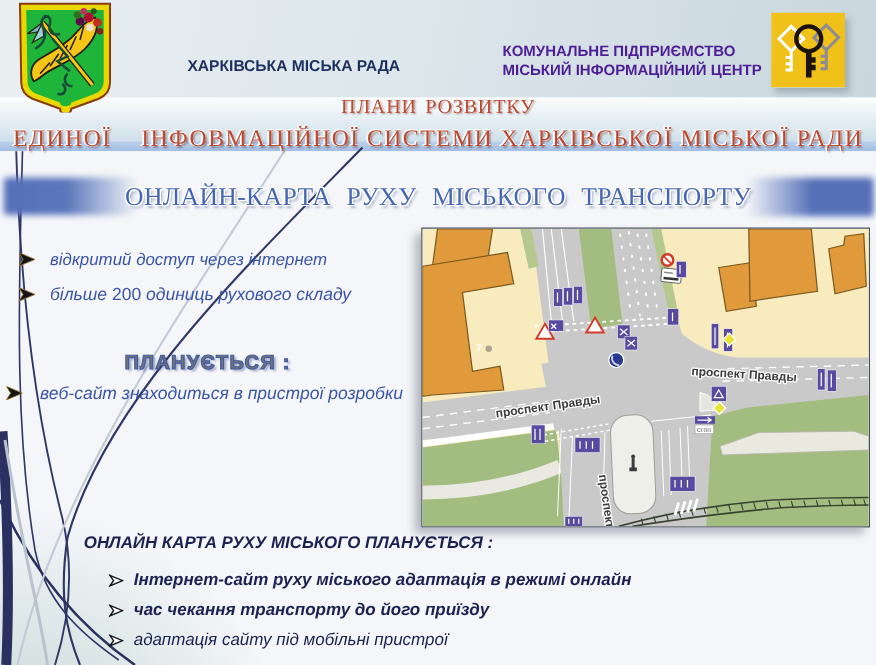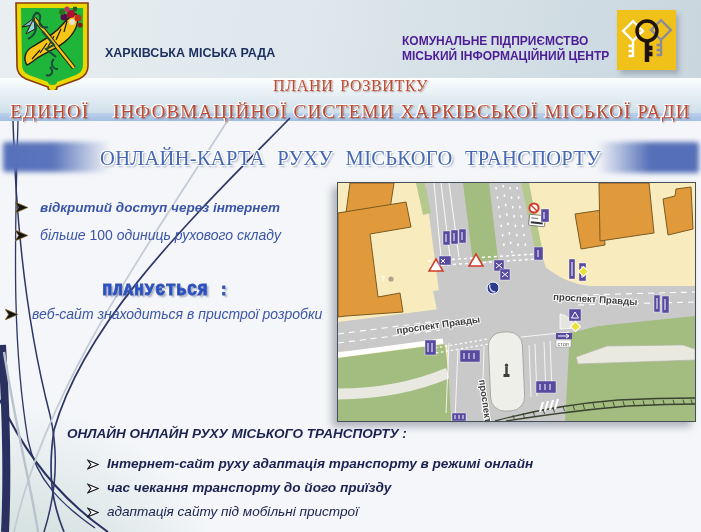--- a/index.html
+++ b/index.html
@@ -61,21 +61,21 @@
   <path d="M20,17 L60,67" stroke="#f5c518" stroke-width="2.4"></path>
 
   <path d="M20,17 L8,26 L19,24 Z" fill="#7ab8c8" stroke="#231a08" stroke-width="1"></path>
   <path d="M20,17 L12,33 L21,28 Z" fill="#9ad0da" stroke="#231a08" stroke-width="1"></path>
 
   <path d="M14,38 C22,34 24,26 20,20 C18,16 20,12 25,12 M34,26 C28,28 24,24 26,18 C27,14 25,11 21,12" stroke="#1a4a3a" stroke-width="2" fill="none"></path>
   <path d="M28,30 l12,14 l-8,4 l10,8" stroke="#1a4a3a" stroke-width="2" fill="none"></path>
   <path d="M40,58 C36,62 38,68 44,68 M36,66 C40,70 38,76 32,74" stroke="#1a4a3a" stroke-width="2" fill="none"></path>
 </svg>
 
-<div class="abs" style="left:105px;top:46px;width:260px;font-weight:bold;font-size:12.5px;color:#1c2f5e;">ХАРКІВСЬКА МІСЬКА РАДА</div>
+<div class="abs" style="left:105px;top:46px;width:260px;font-weight:bold;font-size:12.5px;color:#1c2f5e;text-align:center;">ХАРКІВСЬКА МІСЬКА РАДА</div>
 
 <div class="abs" style="left:402px;top:34px;width:230px;font-weight:bold;font-size:12px;line-height:15px;color:#4c1d95;">КОМУНАЛЬНЕ ПІДПРИЄМСТВО<br>МІСЬКИЙ ІНФОРМАЦІЙНИЙ ЦЕНТР</div>
 
 <svg class="abs" style="left:617px;top:10px;box-shadow:3px 4px 5px rgba(60,70,90,0.3);" width="59" height="60" viewBox="0 0 59 60">
   <rect x="0" y="0" width="59" height="60" fill="#f0c219"></rect>
 
   <g stroke="#ffffff" fill="none" stroke-width="2.4">
     <rect x="9" y="14" width="14" height="14" transform="rotate(45 16 21)"></rect>
     <path d="M16,30 V47 M16,36 h-4.5 M16,41 h-4.5 M16,46 h-4.5"></path>
   </g>
@@ -106,31 +106,31 @@
   background:linear-gradient(to right,rgba(85,112,184,0) 0%,#5570b8 52%,#5570b8 100%);filter:blur(2.5px);"></div>
 
 <div class="abs" style="left:0;top:147px;width:701px;text-align:center;
   font-family:'Liberation Serif',serif;font-size:20.5px;letter-spacing:0.3px;word-spacing:7px;
   color:#4668b2;text-shadow:-1px -1px 0 #fff,1px -1px 0 #fff,-1px 1px 0 #fff,1px 1px 0 #fff,2px 2px 2px rgba(60,80,140,0.45);">ОНЛАЙН-КАРТА РУХУ МІСЬКОГО ТРАНСПОРТУ</div>
 
 <svg class="abs" style="left:15px;top:202px;" width="13" height="11" viewBox="0 0 13 11">
   <path d="M0,0 L13,5.5 L0,11 L3.5,5.5 Z" fill="#141414" stroke="#9a7730" stroke-width="0.7"></path>
 </svg>
 
-<div class="abs" style="left:40px;top:200px;font-style:italic;font-size:13.5px;color:#3b55a8;font-weight:bold;">відкритий доступ через інтернет</div>
+<div class="abs" style="left:40px;top:200px;font-style:italic;font-size:13.5px;color:#3b55a8;">відкритий доступ через інтернет</div>
 
 <svg class="abs" style="left:15px;top:230px;" width="13" height="11" viewBox="0 0 13 11">
   <path d="M0,0 L13,5.5 L0,11 L3.5,5.5 Z" fill="#141414" stroke="#9a7730" stroke-width="0.7"></path>
 </svg>
 
-<div class="abs" style="left:40px;top:227px;font-style:italic;font-size:14px;color:#3b55a8;">більше<span style="font-style:normal;"> 100 </span>одиниць рухового складу</div>
+<div class="abs" style="left:40px;top:227px;font-style:italic;font-size:14px;color:#3b55a8;">більше<span style="font-style:normal;"> 200 </span>одиниць рухового складу</div>
 
 <div class="abs" style="left:0;top:282px;width:332px;text-align:center;
-  font-family:Liberation Mono, monospace;font-weight:bold;font-size:16px;letter-spacing:1px;
-  color:#1d4ed8;-webkit-text-stroke:0.9px #3f59a6;text-shadow:2px 2px 2px rgba(40,60,120,0.45);">ПЛАНУЄТЬСЯ&nbsp;:</div>
+  font-family:Liberation Sans, sans-serif;font-weight:bold;font-size:16px;letter-spacing:1px;
+  color:#737373;-webkit-text-stroke:0.9px #3f59a6;text-shadow:2px 2px 2px rgba(40,60,120,0.45);">ПЛАНУЄТЬСЯ&nbsp;:</div>
 
 <svg class="abs" style="left:5px;top:309px;" width="13" height="11" viewBox="0 0 13 11">
   <path d="M0,0 L13,5.5 L0,11 L3.5,5.5 Z" fill="#141414" stroke="#9a7730" stroke-width="0.7"></path>
 </svg>
 
 <div class="abs" style="left:32px;top:306px;font-style:italic;font-size:14px;color:#3b55a8;">веб-сайт знаходиться в пристрої розробки</div>
 
 <svg class="abs" style="left:337px;top:182px;border:1.5px solid #474e5c;box-shadow:-5px 5px 7px rgba(110,115,130,0.5);" width="357" height="238" viewBox="0 0 357 238">
 
   <rect x="0" y="0" width="357" height="238" fill="#f8ecbf"></rect>
@@ -299,27 +299,27 @@
 
   <circle cx="155" cy="105" r="6" fill="#2a3b8f" stroke="#ffffff" stroke-width="1"></circle>
   <path d="M152,101.5 a5.5,5.5 0 0 0 5.5,7.5" stroke="#cfd4ee" stroke-width="1.4" fill="none"></path>
 
   <rect x="218" y="150" width="16" height="6" fill="#584a9f"></rect>
   <path d="M220,153 h11 M228,151 l3,2 -3,2" stroke="#fff" stroke-width="1" fill="none"></path>
   <rect x="218" y="157" width="15" height="7" fill="#ffffff" stroke="#999" stroke-width="0.5"></rect>
   <text x="219.5" y="162.8" font-size="5.5" fill="#555" font-family="Liberation Sans">стоп</text>
 </svg>
 
-<div class="abs" style="left:67px;top:426px;font-weight:bold;font-style:italic;font-size:13.5px;color:#1b2150;">ОНЛАЙН ОНЛАЙН РУХУ МІСЬКОГО ТРАНСПОРТУ :</div>
+<div class="abs" style="left:67px;top:426px;font-weight:bold;font-style:italic;font-size:13.5px;color:#1b2150;">ОНЛАЙН КАРТА РУХУ МІСЬКОГО ПЛАНУЄТЬСЯ :</div>
 
 <svg class="abs" style="left:87px;top:459px;" width="12" height="11" viewBox="0 0 14 12">
   <path d="M1,1 L13,6 L1,11 L4.5,6 Z" fill="#ffffff" stroke="#16161f" stroke-width="1.3"></path>
 </svg>
 
-<div class="abs" style="left:107px;top:456px;font-weight:bold;font-style:italic;font-size:13.6px;color:#1b2150;">Інтернет-сайт руху адаптація транспорту в режимі онлайн</div>
+<div class="abs" style="left:107px;top:456px;font-weight:bold;font-style:italic;font-size:13.6px;color:#1b2150;">Інтернет-сайт руху міського адаптація в режимі онлайн</div>
 
 <svg class="abs" style="left:87px;top:483px;" width="12" height="11" viewBox="0 0 14 12">
   <path d="M1,1 L13,6 L1,11 L4.5,6 Z" fill="#ffffff" stroke="#16161f" stroke-width="1.3"></path>
 </svg>
 
 <div class="abs" style="left:107px;top:480px;font-weight:bold;font-style:italic;font-size:13.6px;color:#1b2150;">час чекання транспорту до його приїзду</div>
 
 <svg class="abs" style="left:87px;top:507px;" width="12" height="11" viewBox="0 0 14 12">
   <path d="M1,1 L13,6 L1,11 L4.5,6 Z" fill="#ffffff" stroke="#16161f" stroke-width="1.3"></path>
 </svg>

